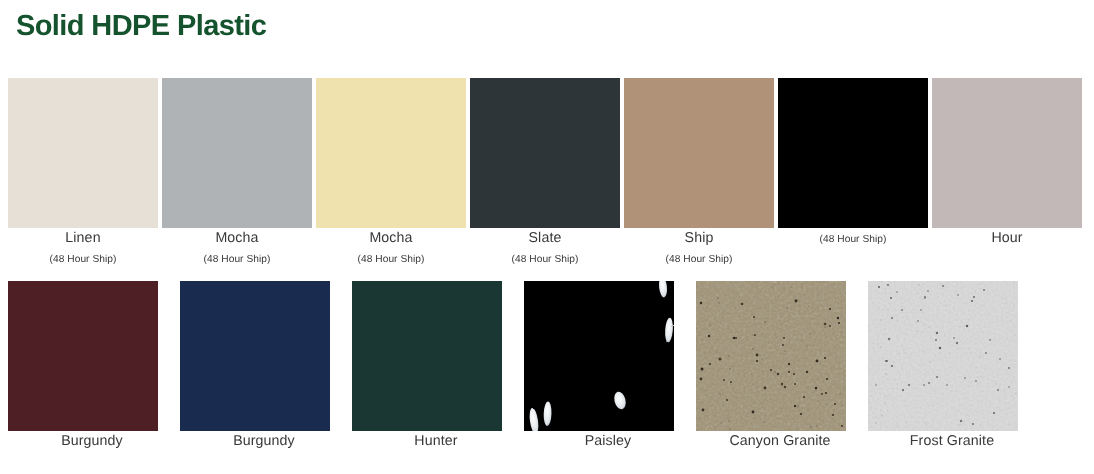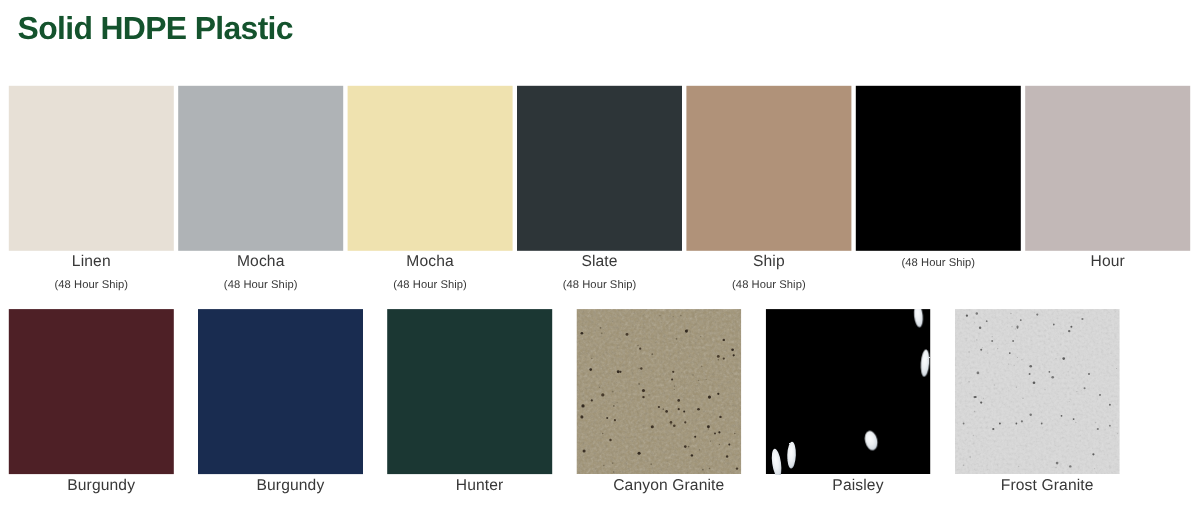--- a/index.html
+++ b/index.html
@@ -66,20 +66,48 @@
         <div class="swatch-chip" style="background:#4E2026"></div>
         <div class="swatch-name">Burgundy</div>
       </div>
       <div class="swatch-cell">
         <div class="swatch-chip" style="background:#192C50"></div>
         <div class="swatch-name">Burgundy</div>
       </div>
       <div class="swatch-cell">
         <div class="swatch-chip" style="background:#1B3733"></div>
         <div class="swatch-name">Hunter</div>
+      </div>
+      <div class="swatch-cell">
+        <div class="swatch-chip">
+          <svg class="tex" viewBox="0 0 150 150">
+            <defs>
+              <radialGradient id="pgrad" cx="44%" cy="38%" r="64%">
+                <stop offset="0%" stop-color="#fbfcfd"></stop>
+                <stop offset="48%" stop-color="#eef1f4"></stop>
+                <stop offset="84%" stop-color="#d9dfe5"></stop>
+                <stop offset="100%" stop-color="#aeb7c1"></stop>
+              </radialGradient>
+              <filter id="pblob" x="-60%" y="-60%" width="220%" height="220%">
+                <feTurbulence type="fractalNoise" baseFrequency="0.55" numOctaves="3" seed="5" result="tn"></feTurbulence>
+                <feDisplacementMap in="SourceGraphic" in2="tn" scale="1.6" xChannelSelector="R" yChannelSelector="G" result="dm"></feDisplacementMap>
+                <feGaussianBlur in="dm" stdDeviation="0.5"></feGaussianBlur>
+              </filter>
+            </defs>
+            <rect x="0" y="0" width="150" height="150" fill="#000000"></rect>
+            <g filter="url(#pblob)">
+              <ellipse cx="139" cy="6" rx="3.9" ry="10.5" fill="url(#pgrad)" transform="rotate(-6 139 6)"></ellipse>
+              <ellipse cx="145" cy="49" rx="3.8" ry="12.4" fill="url(#pgrad)" transform="rotate(4 145 49)"></ellipse>
+              <ellipse cx="96.0" cy="119.5" rx="5.5" ry="9.0" fill="url(#pgrad)" transform="rotate(-14 96.0 119.5)"></ellipse>
+              <ellipse cx="10" cy="140" rx="4.0" ry="13.2" fill="url(#pgrad)" transform="rotate(-8 10 140)"></ellipse>
+              <ellipse cx="23.6" cy="132.8" rx="3.9" ry="12.2" fill="url(#pgrad)" transform="rotate(2 23.6 132.8)"></ellipse>
+            </g>
+          </svg>
+        </div>
+        <div class="swatch-name">Paisley</div>
       </div>
       <div class="swatch-cell">
         <div class="swatch-chip">
           <svg class="tex" viewBox="0 0 150 150">
             <defs>
               <filter id="grain-canyon" x="0" y="0" width="100%" height="100%">
                 <feTurbulence type="fractalNoise" baseFrequency="0.38" numOctaves="5" seed="11" result="n"></feTurbulence>
                 <feColorMatrix in="n" type="saturate" values="0" result="m"></feColorMatrix>
                 <feComponentTransfer in="m">
                   <feFuncA type="linear" slope="0.36" intercept="0"></feFuncA>
@@ -179,48 +207,20 @@
               <circle cx="93" cy="83" r="1.2" fill="#3d3226"></circle>
             </g>
           </svg>
         </div>
         <div class="swatch-name">Canyon Granite</div>
       </div>
       <div class="swatch-cell">
         <div class="swatch-chip">
           <svg class="tex" viewBox="0 0 150 150">
             <defs>
-              <radialGradient id="pgrad" cx="44%" cy="38%" r="64%">
-                <stop offset="0%" stop-color="#fbfcfd"></stop>
-                <stop offset="48%" stop-color="#eef1f4"></stop>
-                <stop offset="84%" stop-color="#d9dfe5"></stop>
-                <stop offset="100%" stop-color="#aeb7c1"></stop>
-              </radialGradient>
-              <filter id="pblob" x="-60%" y="-60%" width="220%" height="220%">
-                <feTurbulence type="fractalNoise" baseFrequency="0.55" numOctaves="3" seed="5" result="tn"></feTurbulence>
-                <feDisplacementMap in="SourceGraphic" in2="tn" scale="1.6" xChannelSelector="R" yChannelSelector="G" result="dm"></feDisplacementMap>
-                <feGaussianBlur in="dm" stdDeviation="0.5"></feGaussianBlur>
-              </filter>
-            </defs>
-            <rect x="0" y="0" width="150" height="150" fill="#000000"></rect>
-            <g filter="url(#pblob)">
-              <ellipse cx="139" cy="6" rx="3.9" ry="10.5" fill="url(#pgrad)" transform="rotate(-6 139 6)"></ellipse>
-              <ellipse cx="145" cy="49" rx="3.8" ry="12.4" fill="url(#pgrad)" transform="rotate(4 145 49)"></ellipse>
-              <ellipse cx="96.0" cy="119.5" rx="5.5" ry="9.0" fill="url(#pgrad)" transform="rotate(-14 96.0 119.5)"></ellipse>
-              <ellipse cx="10" cy="140" rx="4.0" ry="13.2" fill="url(#pgrad)" transform="rotate(-8 10 140)"></ellipse>
-              <ellipse cx="23.6" cy="132.8" rx="3.9" ry="12.2" fill="url(#pgrad)" transform="rotate(2 23.6 132.8)"></ellipse>
-            </g>
-          </svg>
-        </div>
-        <div class="swatch-name">Paisley</div>
-      </div>
-      <div class="swatch-cell">
-        <div class="swatch-chip">
-          <svg class="tex" viewBox="0 0 150 150">
-            <defs>
               <filter id="grain-frost" x="0" y="0" width="100%" height="100%">
                 <feTurbulence type="fractalNoise" baseFrequency="0.42" numOctaves="5" seed="23" result="n"></feTurbulence>
                 <feColorMatrix in="n" type="saturate" values="0" result="m"></feColorMatrix>
                 <feComponentTransfer in="m">
                   <feFuncA type="linear" slope="0.24" intercept="0"></feFuncA>
                 </feComponentTransfer>
               </filter>
             </defs>
             <rect x="0" y="0" width="150" height="150" fill="#DADADA"></rect>
             <rect x="0" y="0" width="150" height="150" filter="url(#grain-frost)"></rect>

